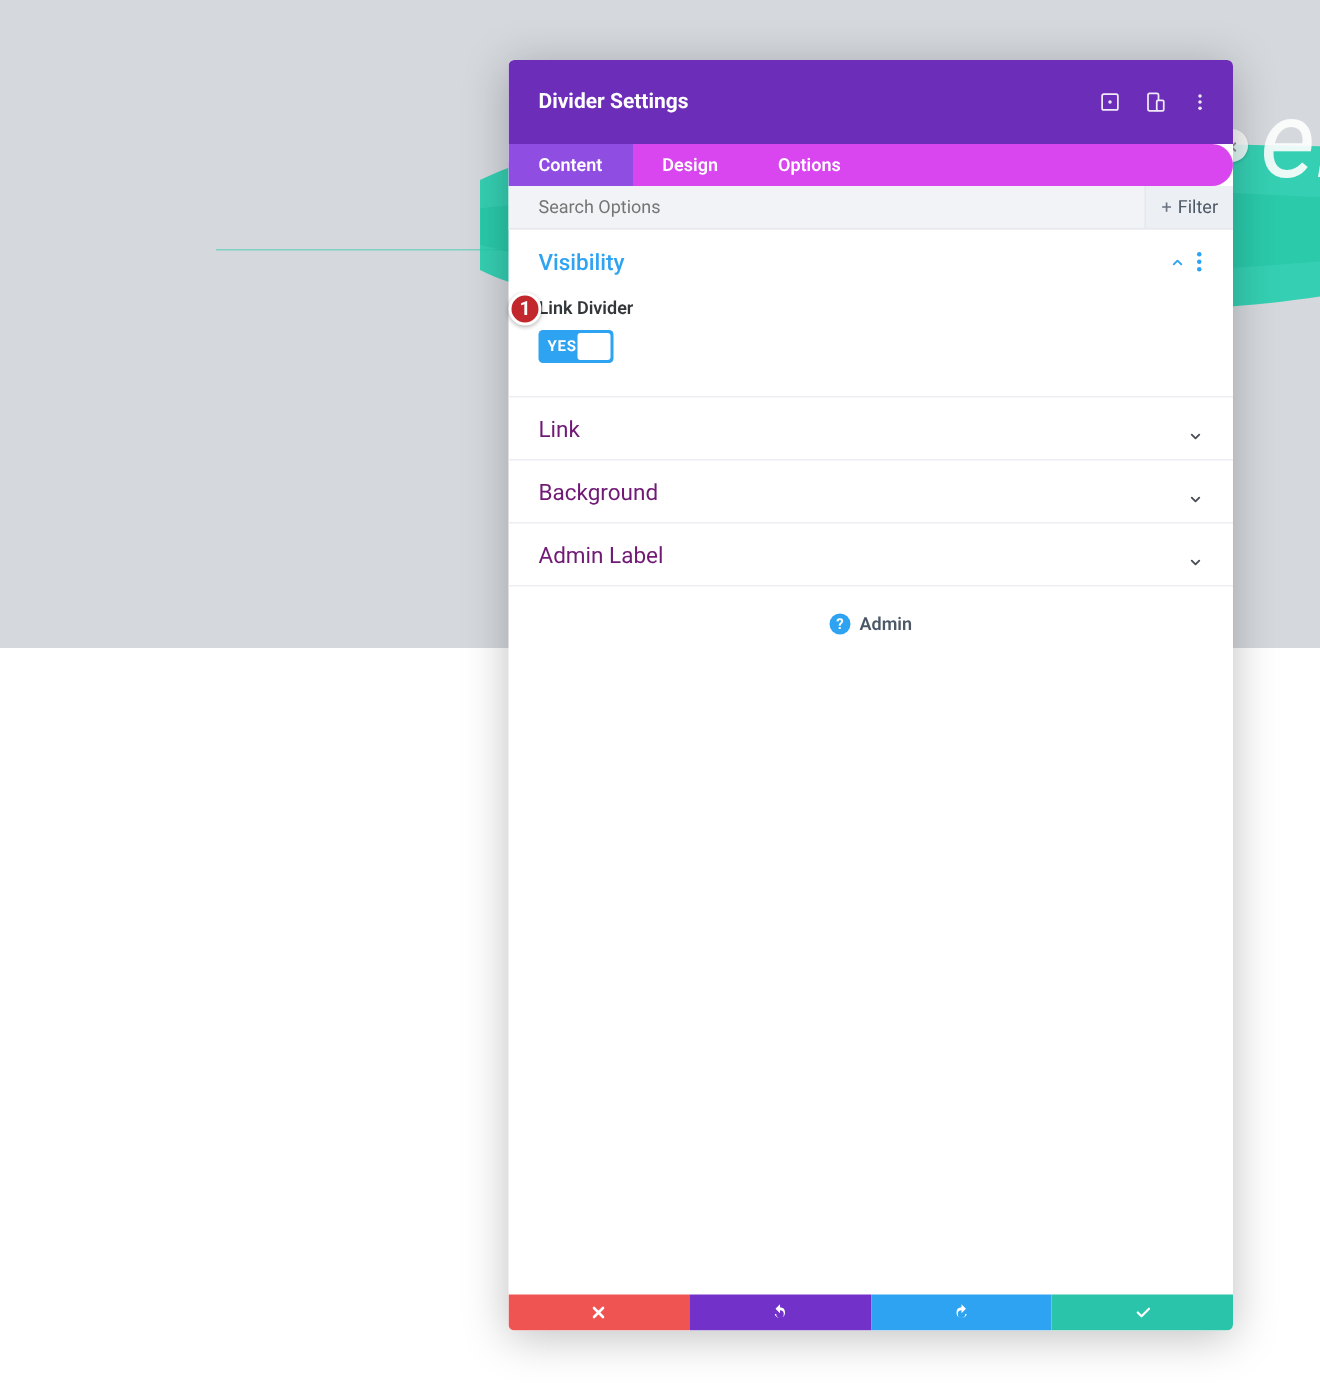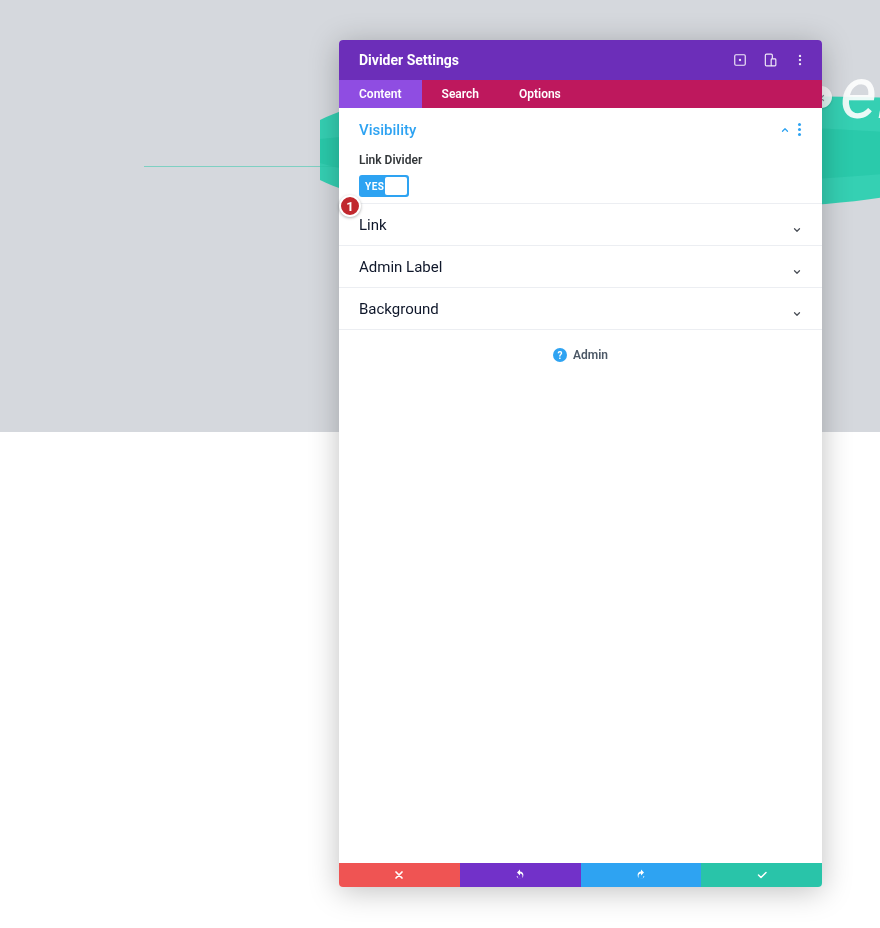--- a/index.html
+++ b/index.html
@@ -4,53 +4,53 @@
 <style>
   * { box-sizing: border-box; margin: 0; padding: 0; font-family: -apple-system, BlinkMacSystemFont, "Segoe UI", Roboto, Helvetica, Arial, sans-serif; }
   body { width: 880px; height: 928px; background: #fff; position: relative; overflow: hidden; }
   .bg-top { position: absolute; top: 0; left: 0; width: 880px; height: 432px; background: #d5d8dd; z-index: 0; }
   .bg-brush { position: absolute; top: 40px; right: -40px; width: 600px; height: 200px; z-index: 0; }
   .bg-brush svg { width: 100%; height: 100%; }
   .thin-line { position: absolute; top: 166px; left: 144px; width: 200px; height: 1px; background: #28c7a7; opacity: .5; z-index: 0; }
 
   .panel { position: absolute; top: 40px; left: 339px; width: 483px; height: 847px; background: #fff; border-radius: 4px; box-shadow: 0 4px 30px rgba(0,0,0,.25); z-index: 2; display: flex; flex-direction: column; overflow: hidden; }
 
-  .panel-head { background: #6c2eb9; color: #fff; height: 40px; display: flex; align-items: center; justify-content: space-between; padding: 0 14px 0 20px; }
+  .panel-head { background: #6c2eb9; color: #fff; height: 56px; display: flex; align-items: center; justify-content: space-between; padding: 0 14px 0 20px; }
   .panel-title { font-size: 14px; font-weight: 700; }
   .head-icons { display: flex; gap: 14px; align-items: center; }
   .head-icons span { width: 16px; height: 16px; display: inline-flex; align-items: center; justify-content: center; cursor: pointer; opacity: .9; }
   .head-icons svg { width: 14px; height: 14px; fill: #fff; }
 
-  .panel-tabs { background: #be185d; height: 28px; display: flex; }
+  .panel-tabs { background: #d946ef; height: 28px; display: flex; border-radius: 14px; }
   .tab { height: 28px; padding: 0 20px; color: #fff; font-size: 12px; font-weight: 600; display: flex; align-items: center; cursor: pointer; }
   .tab.active { background: #8f4de2; }
 
   .search-row { height: 29px; background: #f1f3f6; border-bottom: 1px solid #e6e8ec; display: flex; align-items: center; justify-content: space-between; }
   .search-input { flex: 1; height: 100%; padding: 0 20px; font-size: 12px; color: #8a8f98; background: transparent; border: none; outline: none; }
   .filter-btn { height: 100%; padding: 0 10px; display: flex; align-items: center; gap: 4px; font-size: 12px; color: #4c5866; cursor: pointer; border-left: 1px solid #e6e8ec; background: #eceff3; }
   .filter-btn .plus { font-size: 12px; color: #6b7280; }
 
   .panel-body { flex: 1; overflow: auto; }
 
-  .section-open { padding: 12px 20px 6px; border-bottom: 1px solid #eceef2; }
+  .section-open { padding: 12px 20px 22px; border-bottom: 1px solid #eceef2; }
   .section-open-head { display: flex; align-items: center; justify-content: space-between; }
   .section-open-title { color: #2ea3f2; font-size: 15px; font-weight: 500; }
   .section-open-icons { display: flex; align-items: center; gap: 8px; }
   .section-open-icons svg { width: 10px; height: 10px; fill: #2ea3f2; }
   .kebab-blue { width: 4px; display: flex; flex-direction: column; gap: 2px; }
   .kebab-blue i { width: 3px; height: 3px; border-radius: 50%; background: #2ea3f2; }
 
   .field-label { margin-top: 14px; font-size: 12px; font-weight: 600; color: #33373a; }
   .toggle-wrap { margin-top: 8px; display: inline-flex; align-items: flex-end; position: relative; }
   .toggle { width: 50px; height: 22px; background: #2ea3f2; border-radius: 3px; position: relative; cursor: pointer; display: flex; align-items: center; }
   .toggle .lab { color: #fff; font-size: 10px; font-weight: 700; margin-left: 6px; letter-spacing: .5px; }
   .toggle .knob { position: absolute; right: 2px; top: 2px; width: 22px; height: 18px; background: #fff; border-radius: 2px; }
 
   .section-row { height: 42px; border-bottom: 1px solid #eceef2; display: flex; align-items: center; justify-content: space-between; padding: 0 20px; cursor: pointer; }
-  .section-row .t { color: #0f172a; font-size: 15px; }
+  .section-row .t { color: #701a75; font-size: 15px; }
   .chev { width: 10px; height: 10px; }
   .chev svg { width: 10px; height: 10px; fill: #4a4f57; }
 
   .help-row { display: flex; justify-content: center; align-items: center; gap: 6px; padding: 18px 0; cursor: pointer; }
   .help-row .q { width: 14px; height: 14px; border-radius: 50%; background: #2ea3f2; color: #fff; font-size: 10px; font-weight: 700; display: flex; align-items: center; justify-content: center; }
   .help-row .h { color: #4c5866; font-size: 12px; font-weight: 600; }
 
   .panel-foot { height: 24px; display: flex; }
   .fbtn { flex: 1; height: 24px; display: flex; align-items: center; justify-content: center; cursor: pointer; }
   .fbtn svg { width: 12px; height: 12px; fill: #fff; }
@@ -109,24 +109,31 @@
             <circle cx="12" cy="5" r="2"></circle>
             <circle cx="12" cy="12" r="2"></circle>
             <circle cx="12" cy="19" r="2"></circle>
           </svg>
       </span>
     </div>
   </div>
 
   <div class="panel-tabs">
     <div class="tab active">Content</div>
-    <div class="tab">Search</div>
+    <div class="tab">Design</div>
     <div class="tab">Options</div>
   </div>
 
+  <div class="search-row">
+    <input class="search-input" placeholder="Search Options" style="">
+    <div class="filter-btn">
+      <span class="plus">+</span>
+      <span>Filter</span>
+    </div>
+  </div>
 
   <div class="panel-body">
 
     <div class="section-open">
       <div class="section-open-head">
         <div class="section-open-title">Visibility</div>
         <div class="section-open-icons">
           <span>
             <svg viewBox="0 0 24 24">
                 <path d="M6 15l6-6 6 6" fill="none" stroke="#2ea3f2" stroke-width="3" stroke-linecap="round" stroke-linejoin="round"></path>
@@ -151,30 +158,30 @@
     <div class="section-row">
       <span class="t">Link</span>
       <span class="chev">
         <svg viewBox="0 0 24 24">
             <path d="M6 9l6 6 6-6" fill="none" stroke="#4a4f57" stroke-width="3" stroke-linecap="round" stroke-linejoin="round"></path>
           </svg>
       </span>
     </div>
 
     <div class="section-row">
+      <span class="t">Background</span>
+      <span class="chev">
+        <svg viewBox="0 0 24 24">
+            <path d="M6 9l6 6 6-6" fill="none" stroke="#4a4f57" stroke-width="3" stroke-linecap="round" stroke-linejoin="round"></path>
+          </svg>
+      </span>
+    </div>
+
+    <div class="section-row">
       <span class="t">Admin Label</span>
-      <span class="chev">
-        <svg viewBox="0 0 24 24">
-            <path d="M6 9l6 6 6-6" fill="none" stroke="#4a4f57" stroke-width="3" stroke-linecap="round" stroke-linejoin="round"></path>
-          </svg>
-      </span>
-    </div>
-
-    <div class="section-row">
-      <span class="t">Background</span>
       <span class="chev">
         <svg viewBox="0 0 24 24">
             <path d="M6 9l6 6 6-6" fill="none" stroke="#4a4f57" stroke-width="3" stroke-linecap="round" stroke-linejoin="round"></path>
           </svg>
       </span>
     </div>
 
     <div class="help-row">
       <span class="q">?</span>
       <span class="h">Admin</span>

